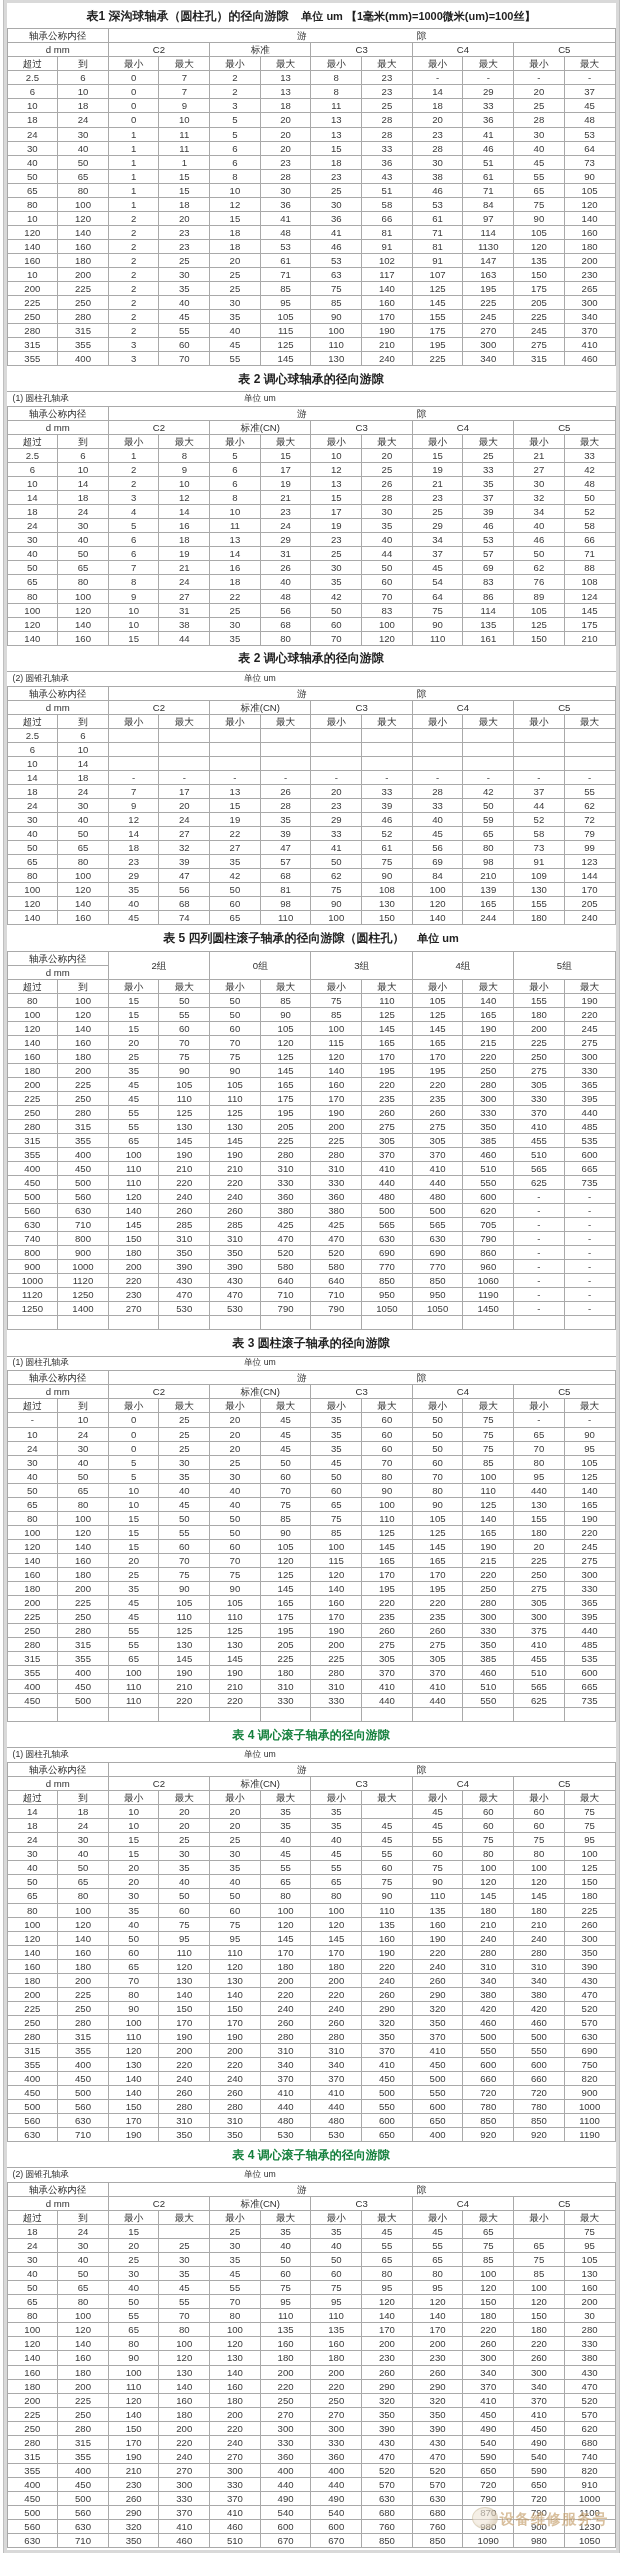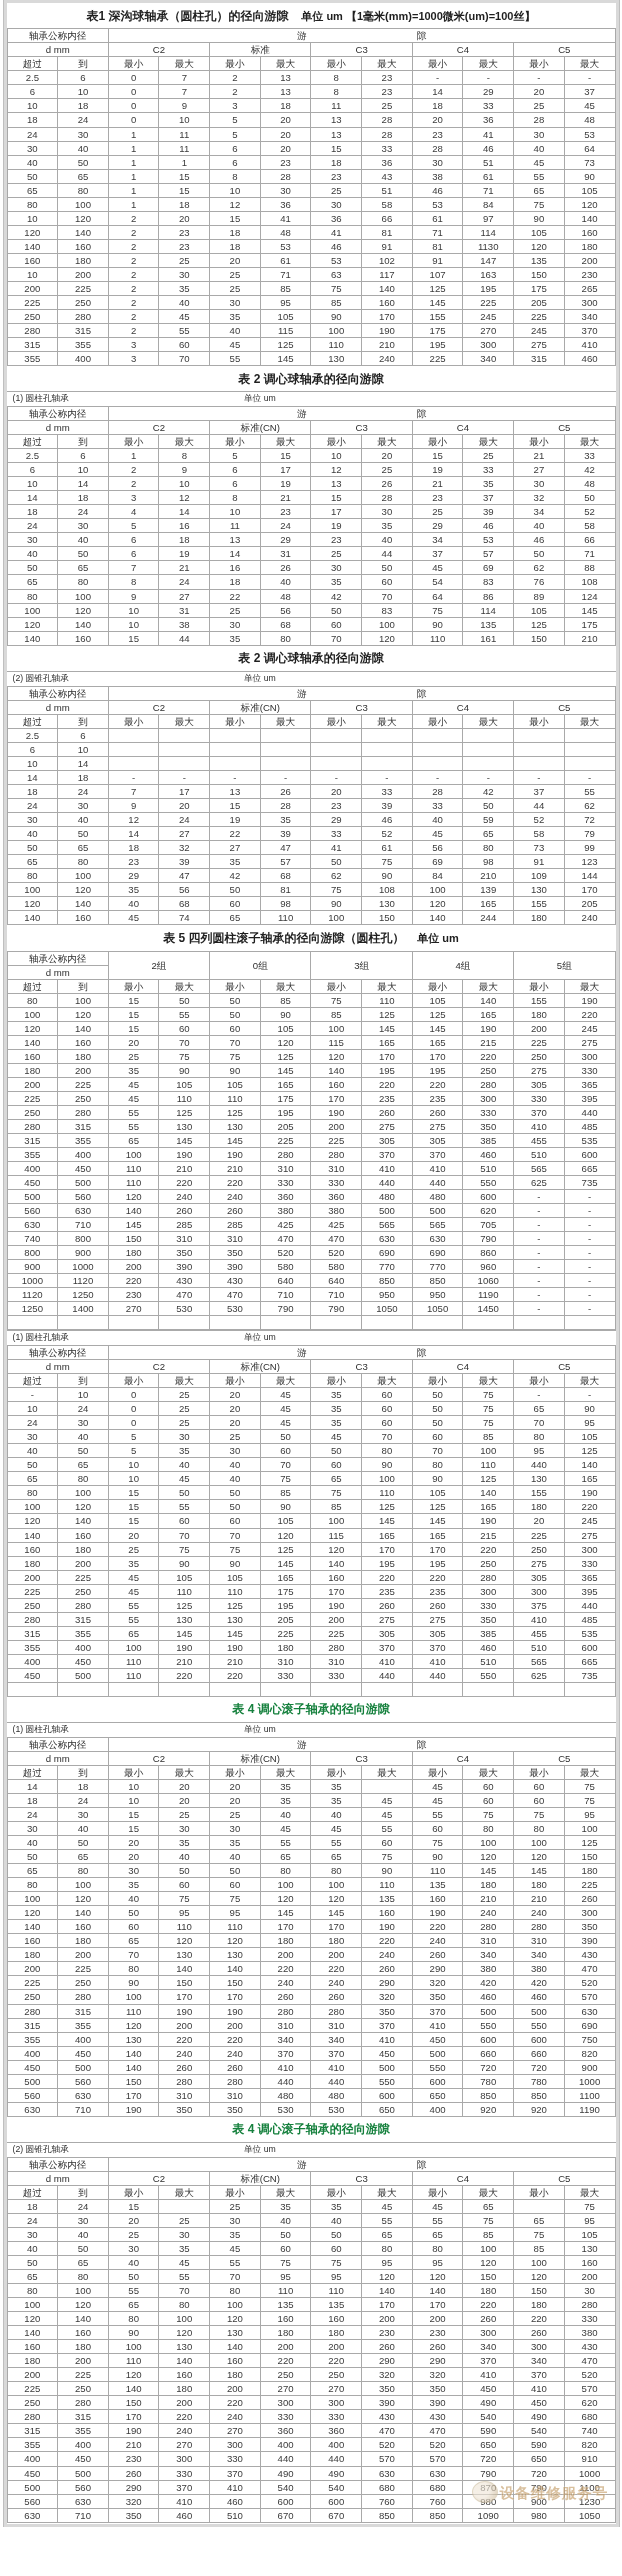--- a/index.html
+++ b/index.html
@@ -1221,20 +1221,23 @@
             <td></td>
             <td></td>
             <td></td>
             <td></td>
           </tr>
         </tbody>
     </table>
   </div>
 
   <div class="tbl-block">
+    <div class="tbl-title">
+      <span>表 3 圆柱滚子轴承的径向游隙</span>
+    </div>
     <div class="sec-row">
       <span class="sec-label">(1) 圆柱孔轴承</span>
       <span class="sec-unit">单位 um</span>
     </div>
     <table class="grid">
       <thead>
           <tr>
             <th colspan="2">轴承公称内径</th>
             <th colspan="10">
               <div class="clr-span">

